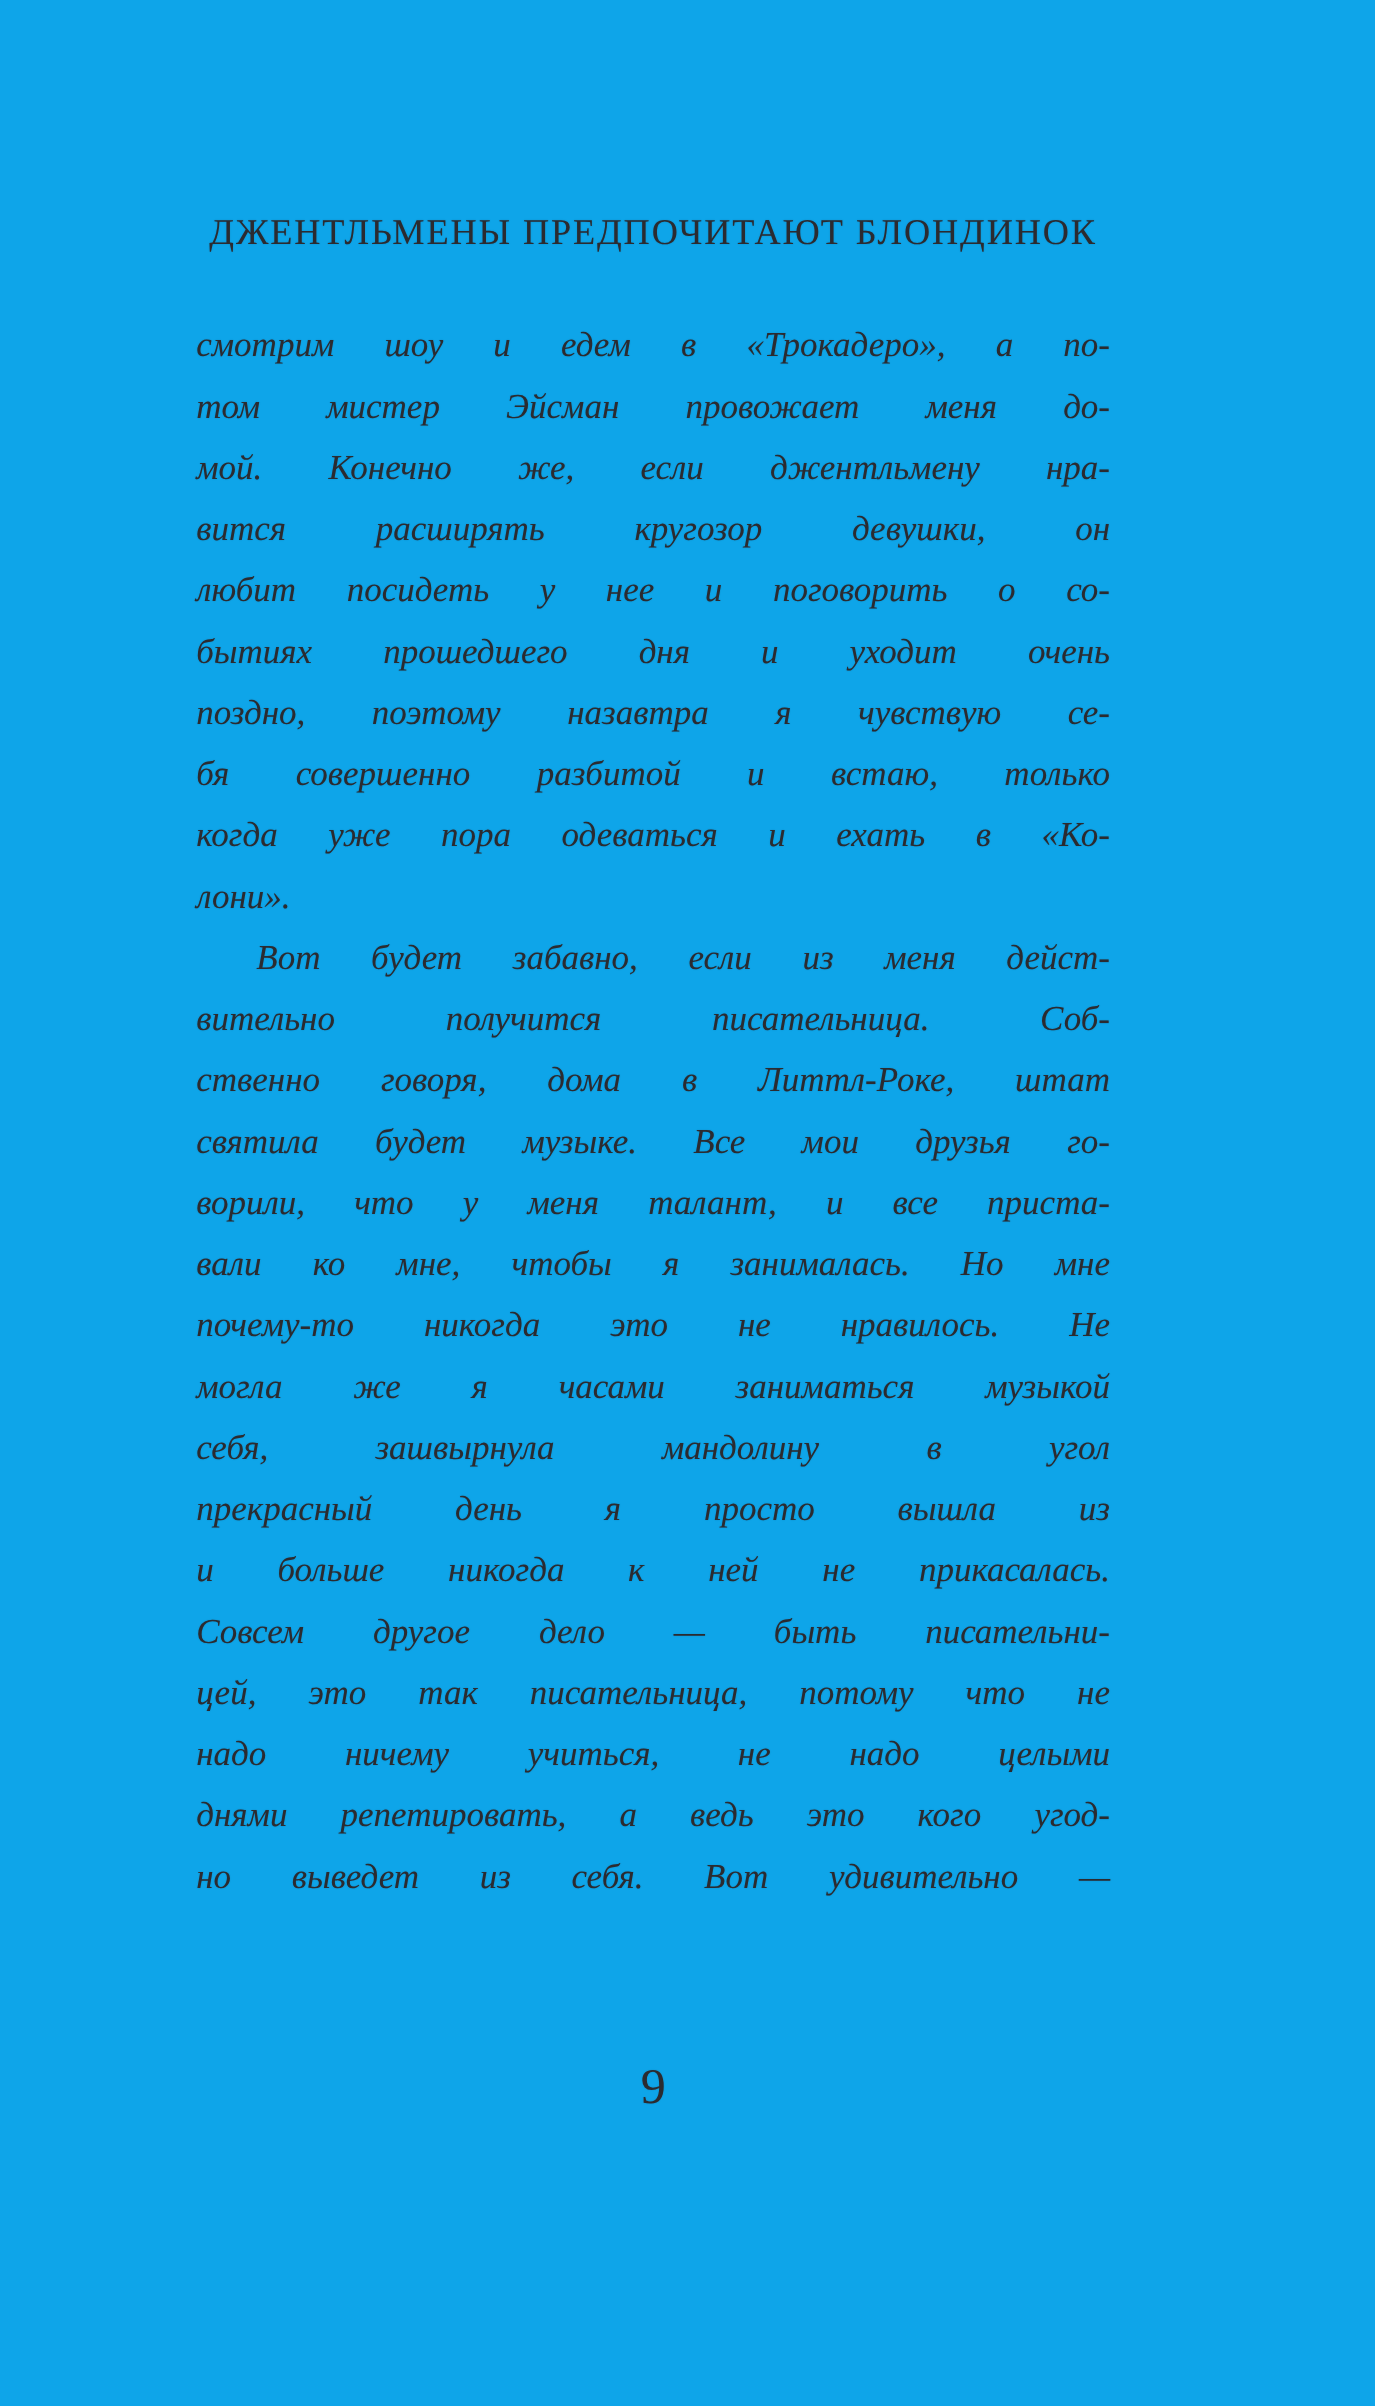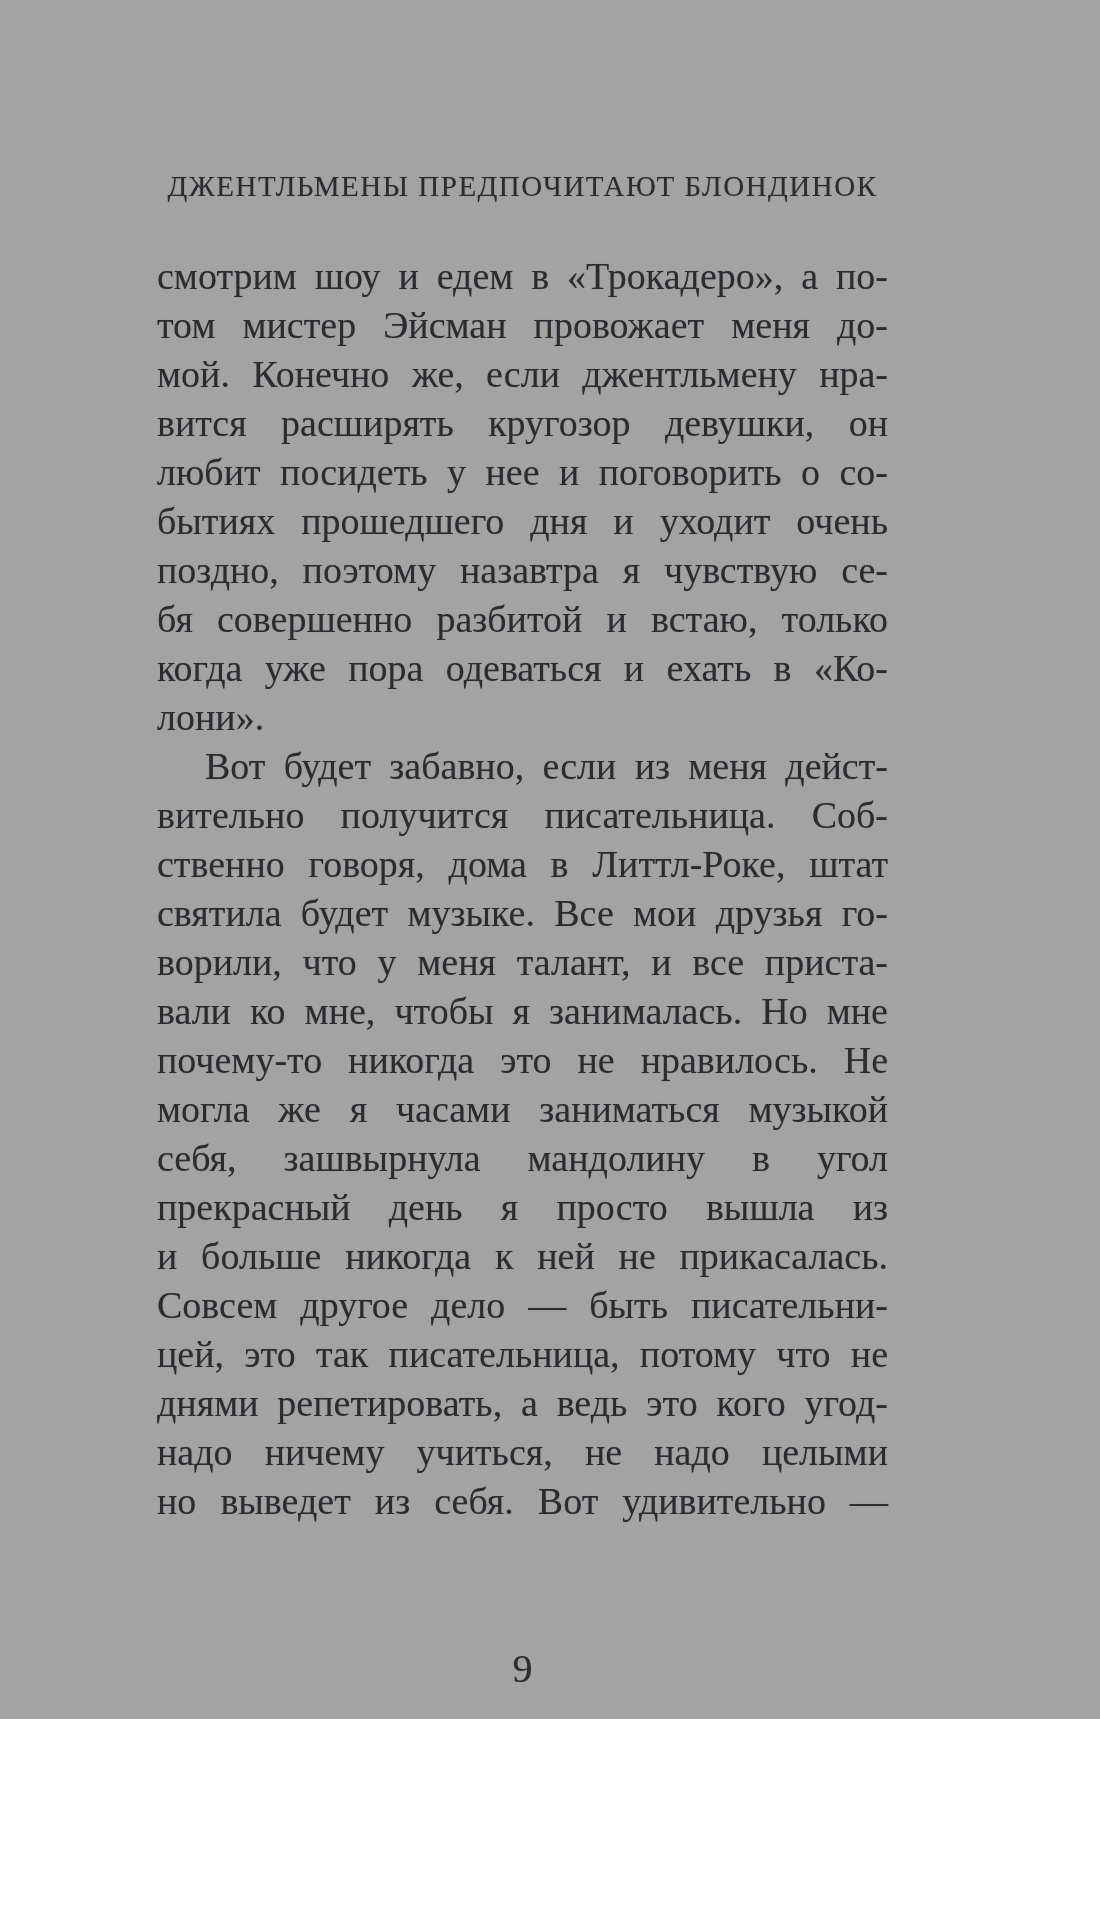--- a/index.html
+++ b/index.html
@@ -3,22 +3,22 @@
 <meta charset="utf-8">
 <style>
   html, body {
     margin: 0;
     padding: 0;
     background: #ffffff;
   }
   .page {
     position: relative;
     width: 1100px;
-    height: 1719px;
-    background: #a3a3a3;
+    height: 1925px;
+    background: #0ea5e9;
     overflow: hidden;
     font-family: "Liberation Serif", "DejaVu Serif", serif;
     color: #2b2b30;
   }
   .running-header {
     position: absolute;
     top: 170px;
     left: 157px;
     width: 731px;
     text-align: center;
@@ -26,23 +26,24 @@
     letter-spacing: 1.5px;
     white-space: nowrap;
     color: #2b2b30;
     text-shadow: 0 0 1px rgba(43,43,60,0.35);
   }
   .body-text {
     position: absolute;
     top: 252px;
     left: 157px;
     width: 731px;
-    font-size: 38px;
+    font-size: 28px;
     line-height: 49px;
     text-shadow: 0 0 1px rgba(43,43,60,0.3);
+    font-style: italic;
   }
   .line {
     text-align: justify;
     text-align-last: justify;
     white-space: normal;
   }
   .line.indent {
     padding-left: 48px;
   }
   .line.para-end {
@@ -82,19 +83,19 @@
       <div class="line">святила будет музыке. Все мои друзья го-</div>
       <div class="line">ворили, что у меня талант, и все приста-</div>
       <div class="line">вали ко мне, чтобы я занималась. Но мне</div>
       <div class="line">почему-то никогда это не нравилось. Не</div>
       <div class="line">могла же я часами заниматься музыкой</div>
       <div class="line">себя, зашвырнула мандолину в угол</div>
       <div class="line">прекрасный день я просто вышла из</div>
       <div class="line">и больше никогда к ней не прикасалась.</div>
       <div class="line">Совсем другое дело — быть писательни-</div>
       <div class="line">цей, это так писательница, потому что не</div>
+      <div class="line">надо ничему учиться, не надо целыми</div>
       <div class="line">днями репетировать, а ведь это кого угод-</div>
-      <div class="line">надо ничему учиться, не надо целыми</div>
       <div class="line">но выведет из себя. Вот удивительно —</div>
     </div>
 
   <div class="page-number">9</div>
 </div>
 
 </body></html>

